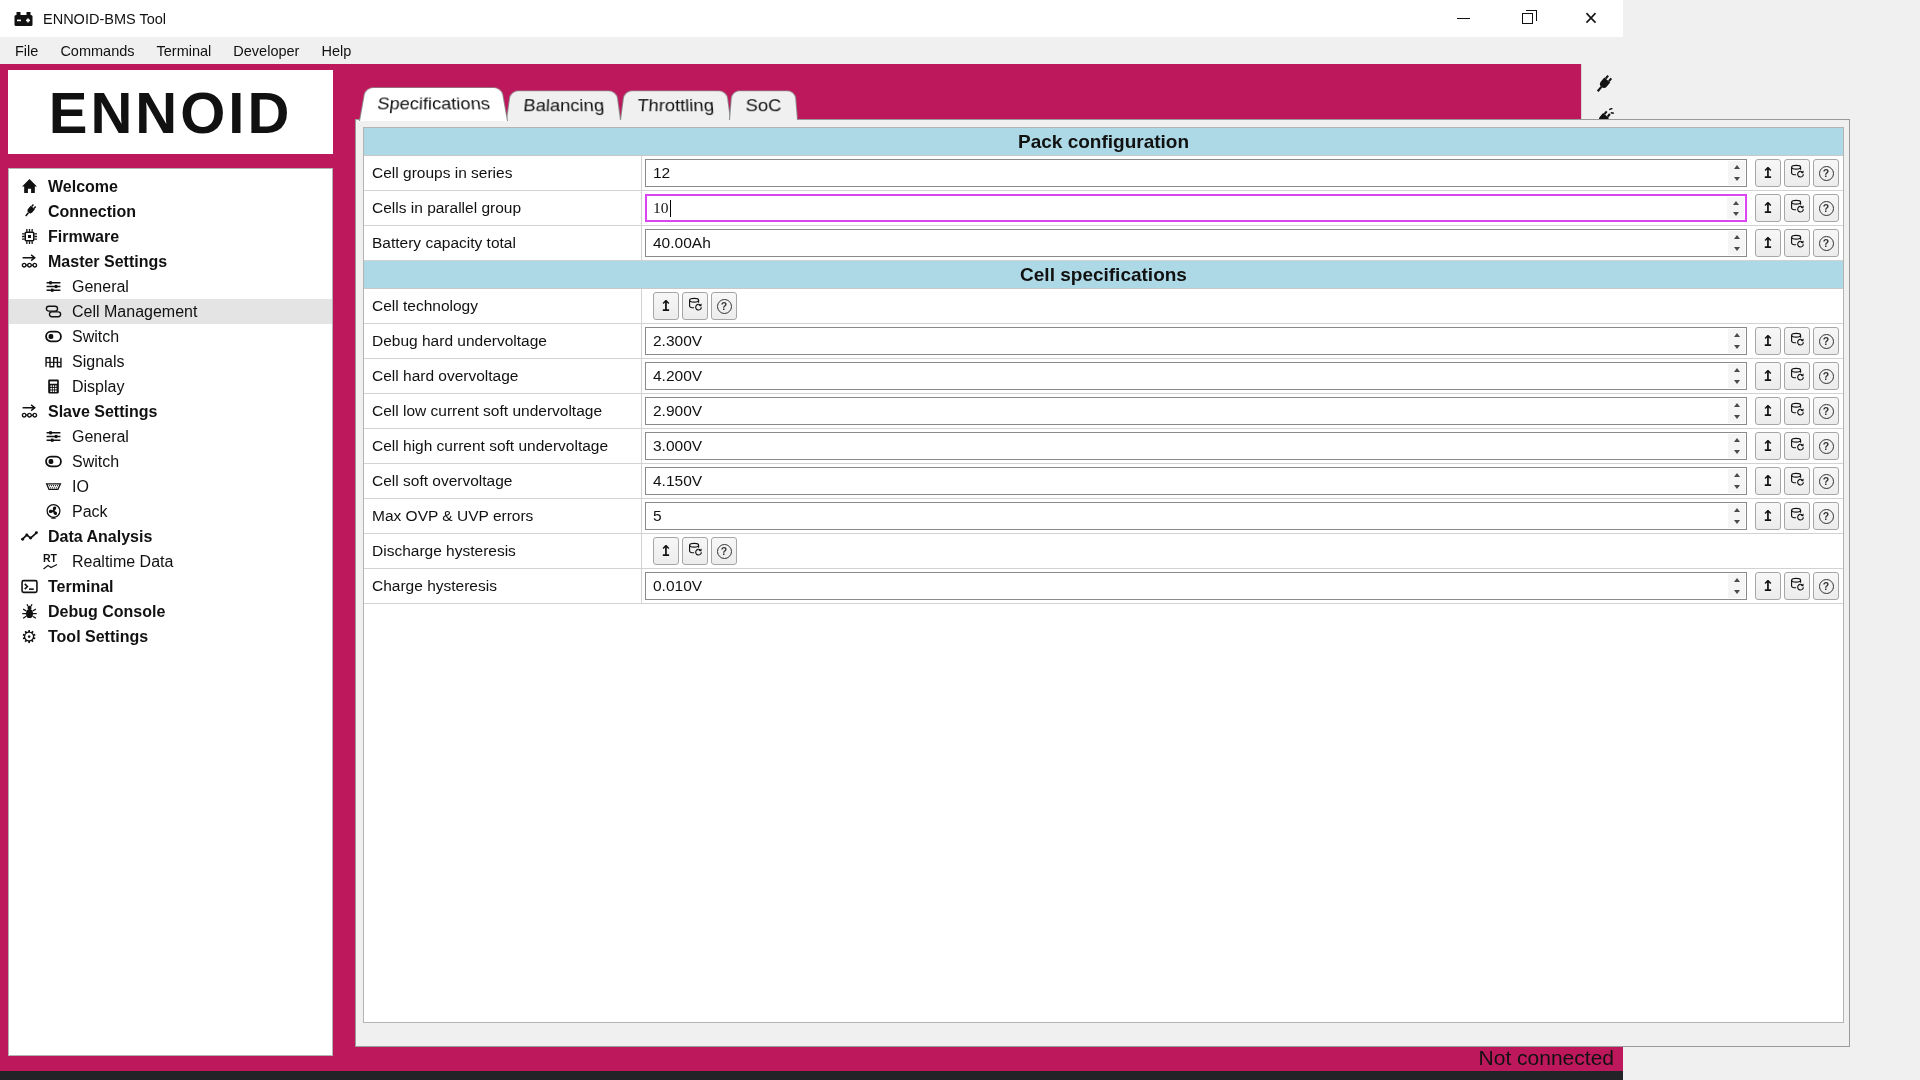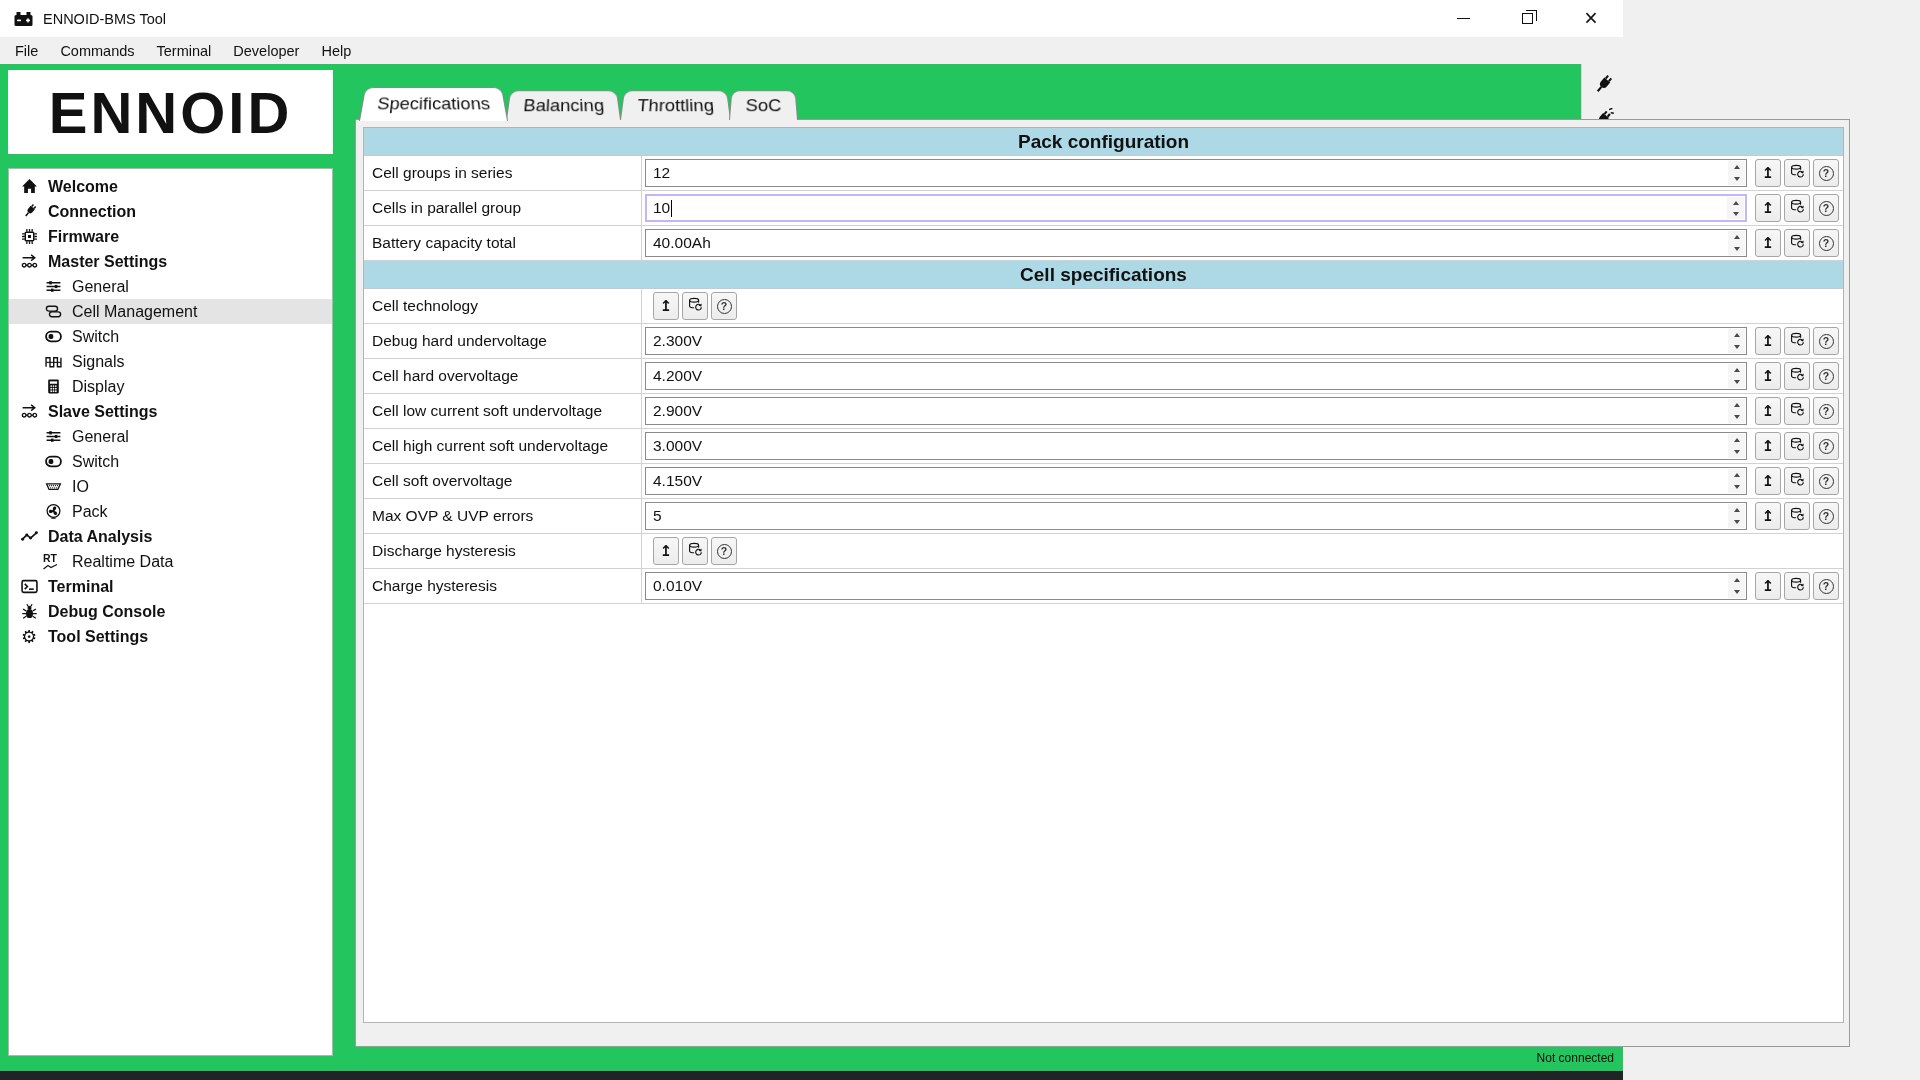--- a/index.html
+++ b/index.html
@@ -1,18 +1,18 @@
 <!DOCTYPE html>
 <html><head>
 <meta charset="utf-8">
 <style>
   * { margin:0; padding:0; box-sizing:border-box; }
   html,body { width:1920px; height:1080px; overflow:hidden; }
   body { font-family:"Liberation Sans","DejaVu Sans",sans-serif; background:#f0f0f0; color:#111; }
-  .screen { position:relative; width:1623px; height:1080px; background:#22c55e; }
+  .screen { position:relative; width:1623px; height:1080px; background:#be185d; }
 
   
   .titlebar { position:absolute; left:0; top:0; width:100%; height:37px; background:#ffffff; display:flex; align-items:center; }
   .app-icon { margin-left:14px; display:flex; align-items:center; }
   .title-text { margin-left:10px; font-size:14.5px; }
   .win-controls { margin-left:auto; display:flex; height:100%; }
   .win-btn { width:64px; height:100%; display:flex; align-items:center; justify-content:center; cursor:default; }
   .glyph-min { width:13px; border-top:1.4px solid #111; display:inline-block; }
   .glyph-restore { position:relative; width:11px; height:11px; border:1.3px solid #111; background:#fff; }
   .glyph-restore::before { content:""; position:absolute; top:-4px; left:3px; width:10px; height:10px; border-top:1.3px solid #111; border-right:1.3px solid #111; }
@@ -41,42 +41,42 @@
   .tab.active { background:#ffffff; height:37px; z-index:6; margin-bottom:-1px; padding-bottom:1px; }
 
   
   .tab-frame { position:absolute; left:355px; top:119px; width:1495px; height:928px; background:#f0f0f0; border:1px solid #9a9a9a; z-index:1;padding-left:32px; }
   .form-table { position:absolute; left:7px; top:7px; width:1481px; height:896px; background:#ffffff; border:1px solid #b4b4b4; }
   .section-header { height:28px; background:#add9e6; display:flex; align-items:center; justify-content:center; font-weight:bold; font-size:19px; border-bottom:1px solid #c9c9c9; }
   .frow { height:35px; display:flex; align-items:stretch; border-bottom:1px solid #d2d2d2; background:#fff; }
   .frow-label { width:278px; min-width:278px; display:flex; align-items:center; padding-left:8px; border-right:1px solid #d2d2d2; font-size:15.5px; }
   .frow-control { flex:1; display:flex; align-items:stretch; padding:3px 4px 3px 3px; gap:0; }
   .input-box { flex:1; position:relative; border:1px solid #8a8a8a; background:#fff; display:flex; align-items:center; padding-left:7px; font-size:15.5px; }
-  .input-box.focused { border:2px solid #c4b5fd; padding-left:6px; }
+  .input-box.focused { border:2px solid #d946ef; padding-left:6px;font-family:Liberation Serif, serif; }
   .caret { display:inline-block; width:1px; height:17px; background:#000; margin-left:1px; }
   .spin { position:absolute; right:1px; top:1px; bottom:1px; width:17px; display:flex; flex-direction:column; }
   .spin-btn { flex:1; display:flex; align-items:center; justify-content:center; background:#f5f5f5; }
   .arr-up { width:0; height:0; border-left:3.5px solid transparent; border-right:3.5px solid transparent; border-bottom:4.5px solid #4a4a4a; }
   .arr-down { width:0; height:0; border-left:3.5px solid transparent; border-right:3.5px solid transparent; border-top:4.5px solid #4a4a4a; }
   .combo-box { flex:1; position:relative; border:1px solid #9b9b9b; background:linear-gradient(#f4f4f4,#e7e7e7); display:flex; align-items:center; padding-left:7px; font-size:15.5px; }
   .combo-arrow { position:absolute; right:8px; }
   .row-actions { display:flex; gap:3px; margin-left:8px; align-items:stretch; }
   .act-btn { width:26px; border:1px solid #a6a6a6; border-radius:3px; background:linear-gradient(#f7f7f7,#ececec); display:flex; align-items:center; justify-content:center; font-size:15px; }
   .help-circle { width:15px; height:15px; border:1.4px solid #333; border-radius:50%; display:flex; align-items:center; justify-content:center; font-size:10.5px; font-weight:bold; color:#333; }
 
   
   .right-toolbar { position:absolute; right:0; top:64px; width:42px; height:983px; background:#f0f0f0; border-left:1px solid #d7d7d7; display:flex; flex-direction:column; align-items:center; padding-top:9px; gap:7px; }
   .tool-btn { width:32px; height:27px; display:flex; align-items:center; justify-content:center; font-size:15.5px; }
   .tool-sep { width:30px; height:1px; background:#c9c9c9; }
   .can-badge { display:flex; flex-direction:column; align-items:center; line-height:1; font-weight:bold; }
   .can-badge .can-txt { font-size:11.5px; border-bottom:1px solid #111; padding-bottom:1px; }
   .can-badge .can-arrow { font-size:12px; margin-top:-2px; }
 
   
-  .statusbar { position:absolute; left:0; bottom:9px; width:100%; height:26px; display:flex; align-items:center; justify-content:flex-end; padding-right:9px; font-size:12px; }
+  .statusbar { position:absolute; left:0; bottom:9px; width:100%; height:26px; display:flex; align-items:center; justify-content:flex-end; padding-right:9px; font-size:21px; }
   .taskbar-strip { position:absolute; left:0; bottom:0; width:100%; height:9px; background:#222326; }
 </style>
 </head>
 <body>
 
 <div class="screen">
 
   <div class="titlebar">
     <span class="app-icon">
       <svg width="19" height="16" viewBox="0 0 19 16">

